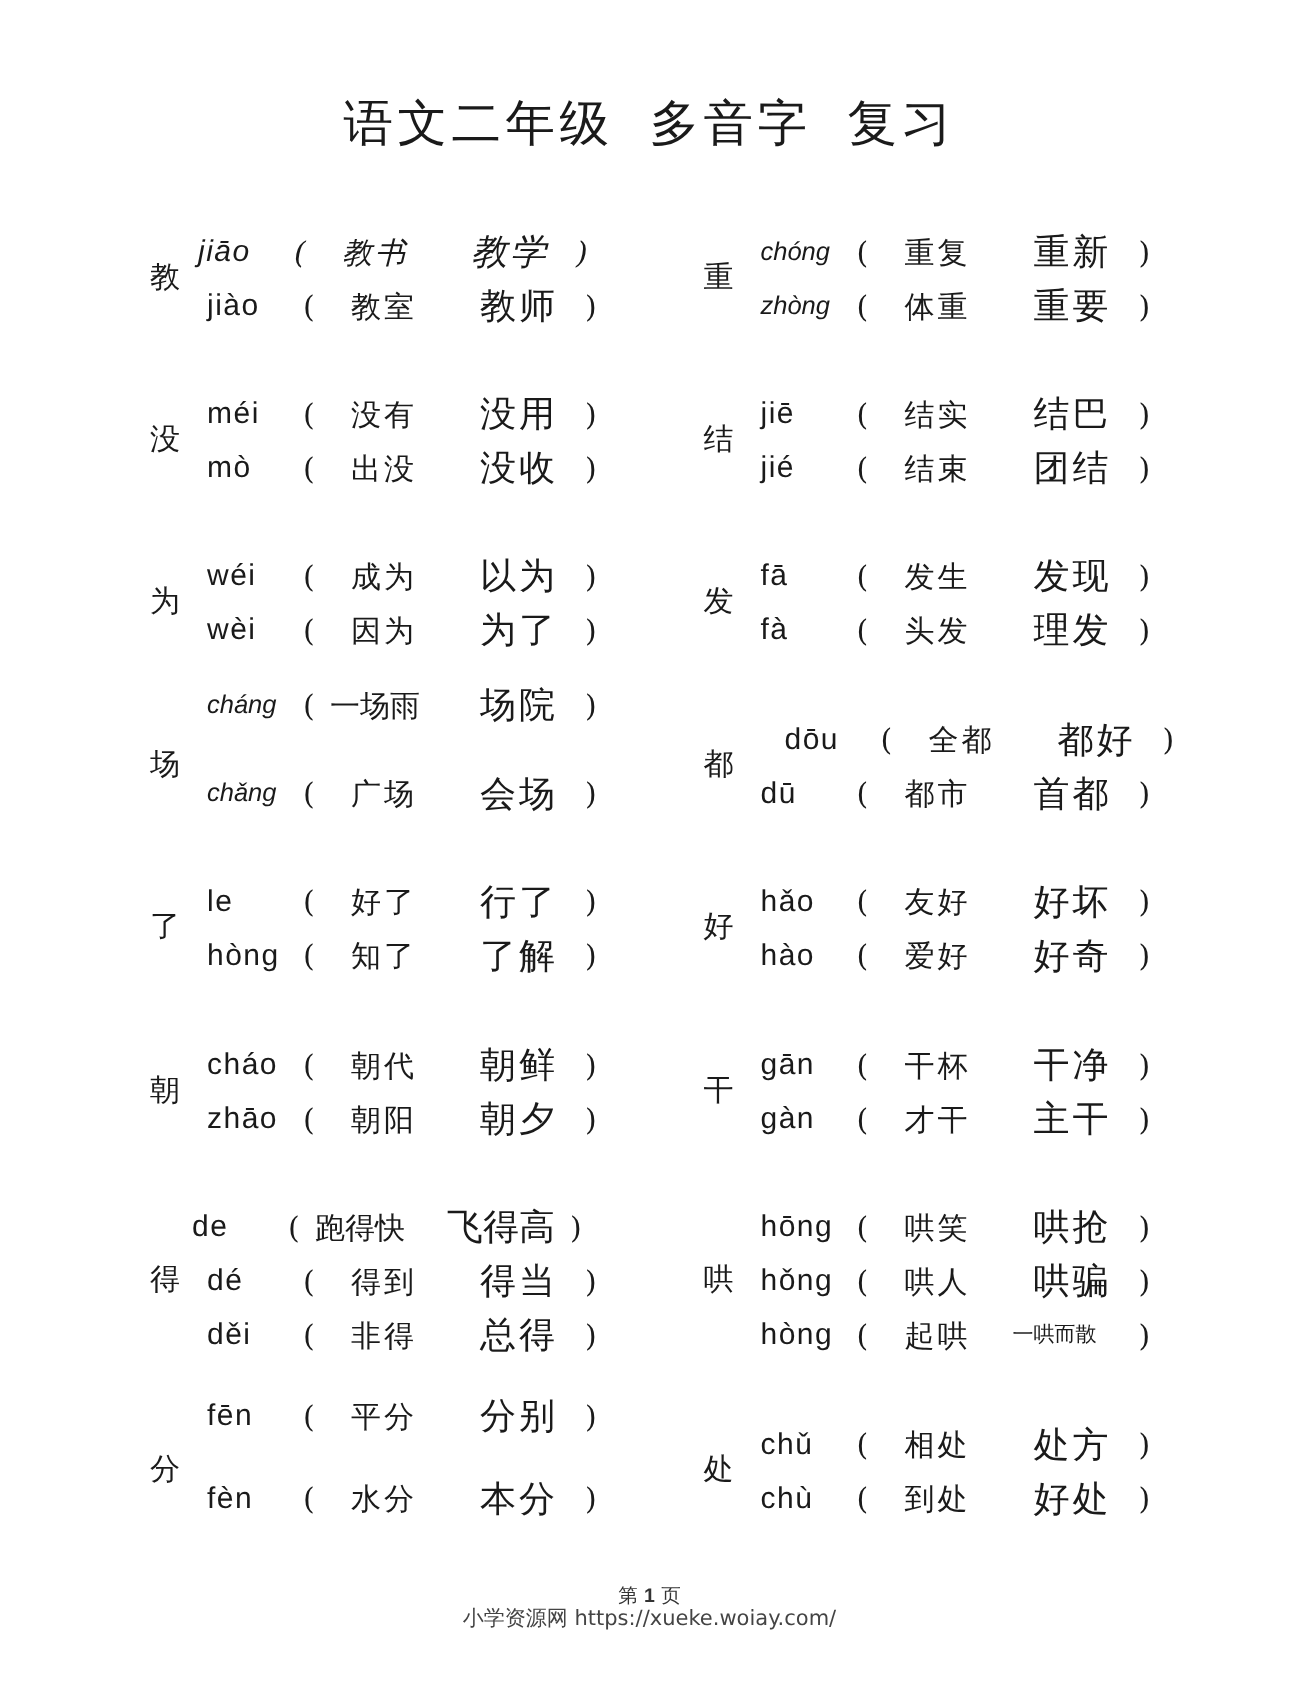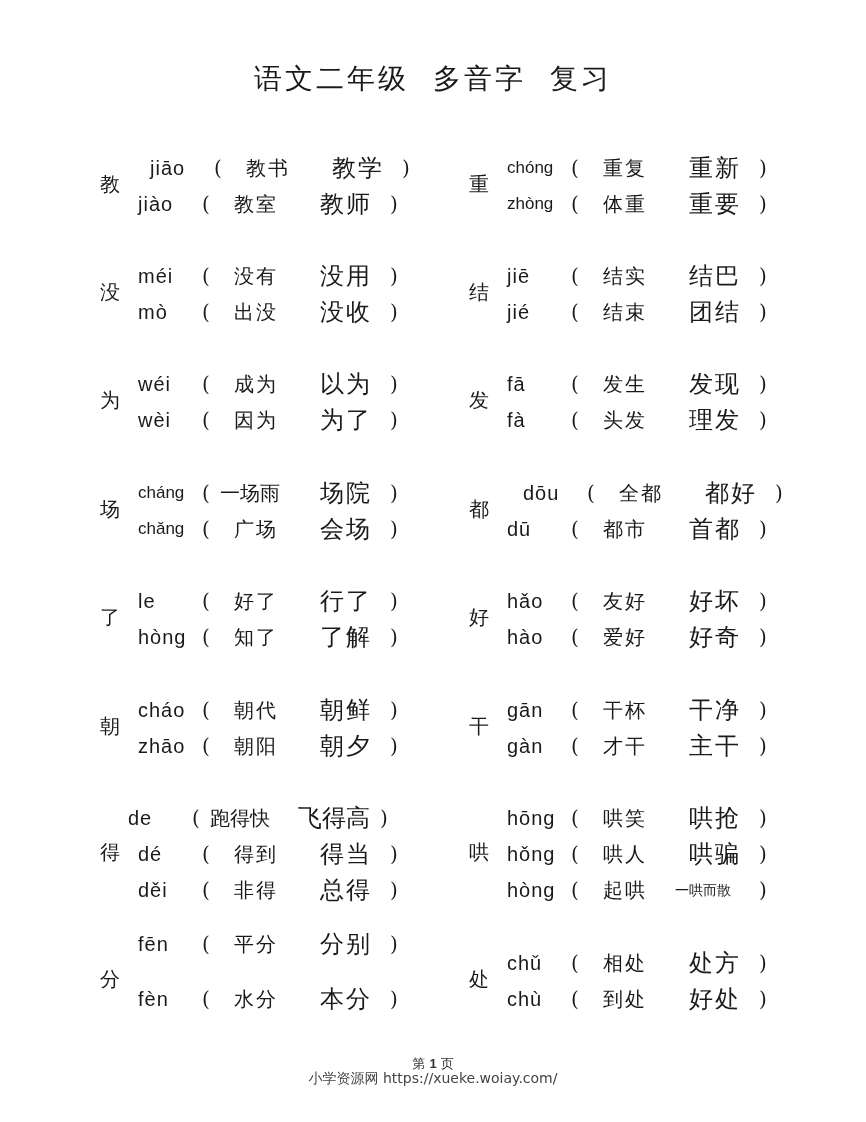--- a/index.html
+++ b/index.html
@@ -1,25 +1,25 @@
 <!DOCTYPE html>
 <html><head>
 <meta charset="utf-8">
 <style>
   html, body { margin:0; padding:0; background:#ffffff; }
   body { width:866px; height:1122px; position:relative; overflow:hidden; color:#1a1a1a;
          font-family:"DejaVu Serif", serif; }
   .title { position:absolute; top:60px; left:0; width:866px; text-align:center;
-           font-family:"DejaVu Serif", serif; font-size:28px; letter-spacing:3px; font-weight:normal; }
+           font-family:"DejaVu Serif", serif; font-size:33px; letter-spacing:3px; font-weight:normal; }
   .title span { margin:0 12px; }
   .group { position:absolute; }
   .char { position:absolute; font-family:"DejaVu Serif", serif; font-size:20px; }
   .row { position:absolute; height:36px; line-height:36px; white-space:nowrap; }
   .py { position:absolute; left:0; font-family:"Liberation Sans", sans-serif; font-size:20px; letter-spacing:1px; }
-  .py.small { font-size:17px; letter-spacing:0; }
+  .py.small { font-size:17px; letter-spacing:0;font-style:italic; }
   .lp { position:absolute; left:64px; font-family:"DejaVu Serif", serif; font-size:20px; }
   .w1 { position:absolute; left:96px; font-family:"DejaVu Serif", serif; font-size:20px; letter-spacing:2px; }
   .w2 { position:absolute; left:182px; font-family:"DejaVu Serif", serif; font-size:24px; letter-spacing:2px; }
   .w2.tiny { font-size:14px; left:168px; letter-spacing:0; }
   .w1.long, .w2.long { letter-spacing:0; }
   .w1.long { left:82px; }
   .w2.long { left:170px; }
   .rp { position:absolute; left:252px; font-family:"DejaVu Serif", serif; font-size:20px; }
   .footer-page { position:absolute; top:1055px; left:0; width:866px; text-align:center;
                  font-family:"DejaVu Serif", serif; font-size:13px; color:#333; }
@@ -30,21 +30,21 @@
 </head>
 <body>
 
 <div class="title">
   <span>语文二年级</span><span>多音字</span><span>复习</span>
 </div>
 
 <div id="sheet">
     <div class="group" style="top: 0px; left: 0px;">
       <div class="char" style="left: 100px; top: 171px;">教</div>
-      <div class="row" style="left: 150px; top: 150px; width: 270px;">
+      <div class="row" style="left: 132px; top: 150px; width: 270px; font-style: italic;">
         <span class="py">jiāo</span>
         <span class="lp">(</span>
         <span class="w1">教书</span>
         <span class="w2">教学</span>
         <span class="rp">)</span>
       </div>
       <div class="row" style="left: 138px; top: 186px; width: 270px;">
         <span class="py">jiào</span>
         <span class="lp">(</span>
         <span class="w1">教室</span>
@@ -81,21 +81,21 @@
       <div class="row" style="left: 138px; top: 402px; width: 270px;">
         <span class="py">wèi</span>
         <span class="lp">(</span>
         <span class="w1">因为</span>
         <span class="w2">为了</span>
         <span class="rp">)</span>
       </div>
     </div>
     <div class="group" style="top: 0px; left: 0px;">
       <div class="char" style="left: 100px; top: 496px;">场</div>
-      <div class="row" style="left: 138px; top: 475px; width: 270px;">
+      <div class="row" style="left: 138px; top: 452px; width: 270px;">
         <span class="py small">cháng</span>
         <span class="lp">(</span>
         <span class="w1 long">一场雨</span>
         <span class="w2">场院</span>
         <span class="rp">)</span>
       </div>
       <div class="row" style="left: 138px; top: 511px; width: 270px; text-align: right;">
         <span class="py small">chǎng</span>
         <span class="lp">(</span>
         <span class="w1">广场</span>

